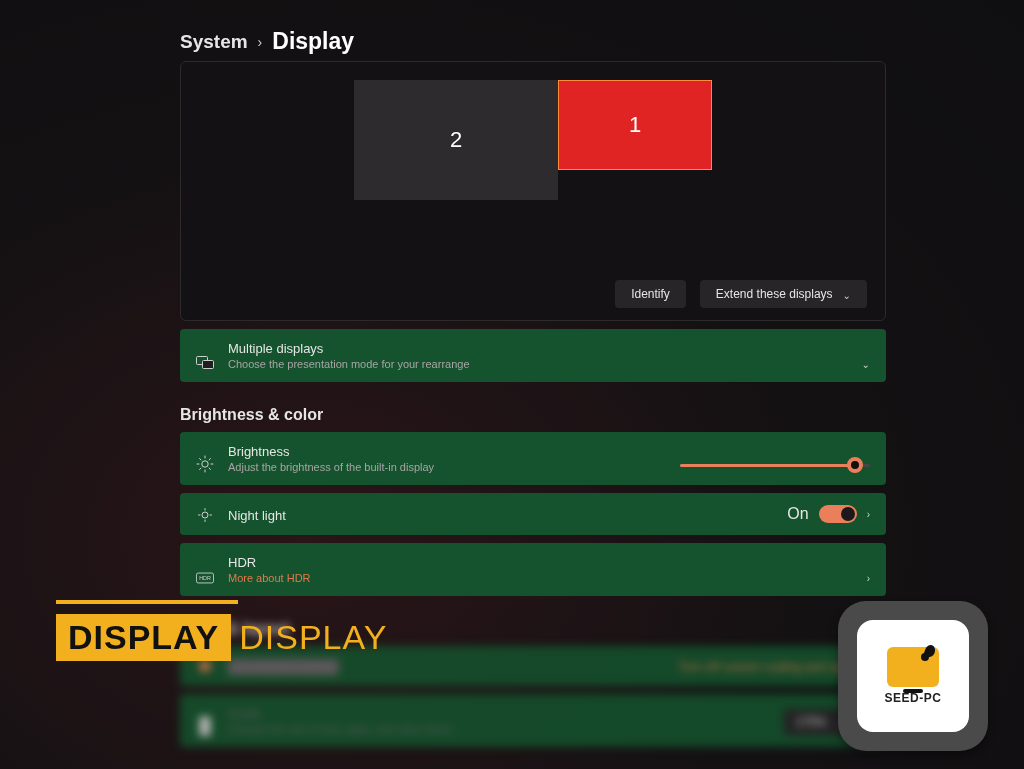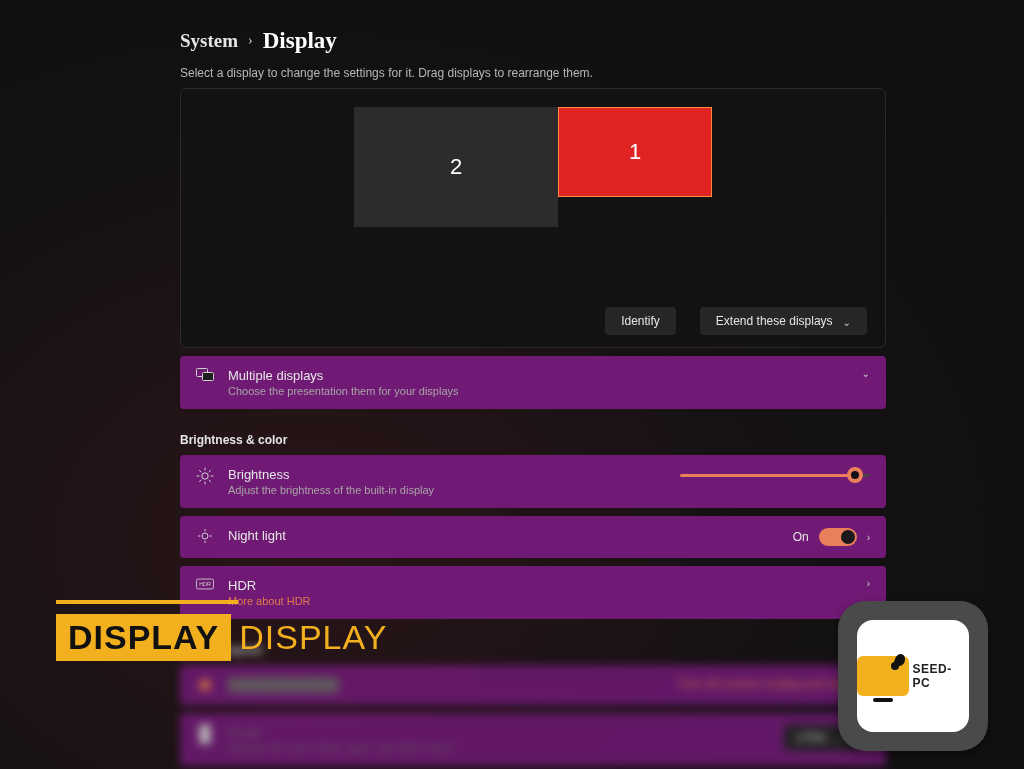--- a/index.html
+++ b/index.html
@@ -6,94 +6,93 @@
   body {
     width: 1024px; height: 769px;
     background: #141113;
     background: radial-gradient(ellipse at 30% 70%, #2a1518 0%, #141113 50%, #0f0e10 100%);
     font-family: "Segoe UI", Arial, sans-serif;
     color: #e6e6e6;
     overflow: hidden;
     position: relative;
   }
   .content { position: absolute; left: 180px; top: 28px; width: 706px; }
-  .breadcrumb { font-size: 14px; color: #cfcfcf; margin-bottom: 6px; display: flex; align-items: center; gap: 10px; font-family: Liberation Serif, serif; }
+  .breadcrumb { font-size: 14px; color: #cfcfcf; margin-bottom: 6px; display: flex; align-items: center; gap: 10px; }
   .crumb-parent { font-size: 19px; font-weight: 600; color: #e6e6e6; }
   .crumb-sep { font-size: 14px; color: #cfcfcf; }
   .crumb-current { font-size: 23px; font-weight: 700; color: #fff; }
   .helper { font-size: 12px; color: #b8b8b8; margin: 12px 0 8px; }
   .arrange-card {
     border: 1px solid #2d2a2c; border-radius: 6px;
     background: #131113;
     padding: 18px 18px 12px;
   }
   .monitors { display:flex; justify-content:center; align-items:flex-start; gap:0; height:150px; }
   .mon { color:#fff; display:flex; align-items:center; justify-content:center; font-size:22px; font-weight:400; }
   .mon2 { width:204px; height:120px; background:#2d2b2e; margin-top:0; }
   .mon1 { width:154px; height:90px; background:#e02424; border:1px solid #ff8a3d; }
-  .arrange-buttons { display:flex; justify-content:flex-end; gap:24px; margin-top:50px; }
+  .arrange-buttons { display:flex; justify-content:flex-end; gap:14px; margin-top:50px; }
   .btn { background:#272527; color:#e6e6e6; border:none; border-radius:4px; padding:7px 16px; font-size:12px; cursor:pointer; }
   .btn.wide { display:flex; align-items:flex-end; gap:10px; }
   .chev { font-size:10px; color:#cfcfcf; }
   .row-card {
-    background:#701a75; border-radius:4px;
-    display:flex; align-items:flex-start; gap:14px;
+    background:#14532d; border-radius:4px;
+    display:flex; align-items:flex-end; gap:14px;
     padding:12px 16px; margin-top:8px;
   }
   .row-icon { width:18px; flex:0 0 18px; color:#cfcfcf; display:flex; align-items:center; justify-content:center; }
   .row-text { flex:1; }
   .row-title { font-size:13px; color:#e6e6e6; }
   .row-sub { font-size:11px; color:#a9a4a6; margin-top:2px; }
   .row-sub.accent { color:#e07a4d; }
   .row-end { display:flex; align-items:center; gap:10px; }
-  .section-label { font-size:12px; font-weight:600; color:#e6e6e6; margin:24px 0 6px; }
+  .section-label { font-size:16px; font-weight:600; color:#e6e6e6; margin:24px 0 6px; }
   .slider { position:relative; width:190px; height:16px; display:flex; align-items:center; }
   .slider .track { position:absolute; left:0; right:0; height:3px; background:#4a4446; border-radius:2px; }
   .slider .fill { position:absolute; left:0; height:3px; background:#e9805b; border-radius:2px; }
   .slider .thumb { position:absolute; width:16px; height:16px; border-radius:50%; background:#111; border:4px solid #e9805b; transform:translateX(-50%); }
   .toggle { width:38px; height:18px; border-radius:10px; background:#e9805b; position:relative; }
   .toggle::after { content:""; position:absolute; right:2px; top:2px; width:14px; height:14px; border-radius:50%; background:#1b191b; }
-  .toggle-label { font-size:12px; color:#e6e6e6; }
+  .toggle-label { font-size:16px; color:#e6e6e6; }
   .blurred { filter: blur(4px); opacity:0.85; }
   .blurred .row-title, .blurred .row-sub { color:#6a6468; }
   .accent-link { color:#e07a4d; font-size:12px; }
   .select { background:#272527; border-radius:4px; padding:6px 12px; font-size:12px; color:#e6e6e6; display:flex; align-items:center; gap:10px; }
   
   .overlay-title {
     position:absolute; left:56px; top:614px; display:flex; align-items:center; gap:8px;
     font-family: Arial, sans-serif; font-weight:400; letter-spacing:1px;
   }
   .overlay-title .box { background:#f2b01e; color:#111; padding:4px 12px; font-size:34px; font-weight:700; }
   .overlay-title .rest { color:#f2b01e; font-size:34px; }
   .overlay-underline { position:absolute; left:56px; top:600px; width:182px; height:4px; background:#f2b01e; }
   
   .watermark {
     position:absolute; right:36px; bottom:18px; width:150px; height:150px;
     border-radius:28px; background:#4a4a4a; display:flex; align-items:center; justify-content:center;
     box-shadow: 0 4px 10px rgba(0,0,0,.4);
   }
-  .watermark-inner { width:112px; height:112px; border-radius:16px; background:#fff; display:flex; flex-direction:row; align-items:center; justify-content:center; gap:4px; }
+  .watermark-inner { width:112px; height:112px; border-radius:16px; background:#fff; display:flex; flex-direction:column; align-items:center; justify-content:center; gap:4px; }
   .wm-icon { width:52px; height:40px; background:#f2b01e; border-radius:6px; position:relative; }
   .wm-icon::after { content:""; position:absolute; bottom:-6px; left:16px; width:20px; height:4px; background:#111; border-radius:2px; }
   .wm-dot { position:absolute; top:6px; right:10px; width:8px; height:8px; background:#111; border-radius:50%; }
   .wm-leaf { position:absolute; top:-2px; right:4px; width:10px; height:12px; background:#111; border-radius:50% 50% 50% 0; transform:rotate(20deg); }
   .wm-text { font-size:12px; font-weight:700; color:#222; letter-spacing:0.5px; }
   svg { display:block; }
 </style>
 </head>
 <body>
 
 <div class="content">
   <div class="breadcrumb">
     <span class="crumb-parent">System</span>
     <span class="crumb-sep">›</span>
     <span class="crumb-current">Display</span>
   </div>
 
-  <div class="helper">Select a display to change the settings for it. Drag displays to rearrange them.</div>
 
   <div class="arrange-card">
     <div class="monitors">
       <div class="mon mon2">2</div>
       <div class="mon mon1">1</div>
     </div>
     <div class="arrange-buttons">
       <button class="btn">Identify</button>
       <button class="btn wide">
         <span>Extend these displays</span>
@@ -104,21 +103,21 @@
 
   <div class="row-card">
     <div class="row-icon">
       <svg width="18" height="14" viewBox="0 0 18 14">
           <rect x="0.5" y="0.5" width="11" height="8" rx="1" fill="none" stroke="#cfcfcf"></rect>
           <rect x="6.5" y="4.5" width="11" height="8" rx="1" fill="#201e20" stroke="#cfcfcf"></rect>
         </svg>
     </div>
     <div class="row-text">
       <div class="row-title">Multiple displays</div>
-      <div class="row-sub">Choose the presentation them for your displays</div>
+      <div class="row-sub">Choose the presentation mode for your rearrange</div>
     </div>
     <div class="row-end">
         <span class="chev">⌄</span>
       </div>
   </div>
 
   <div class="section-label">Brightness &amp; color</div>
 
   <div class="row-card">
     <div class="row-icon">

